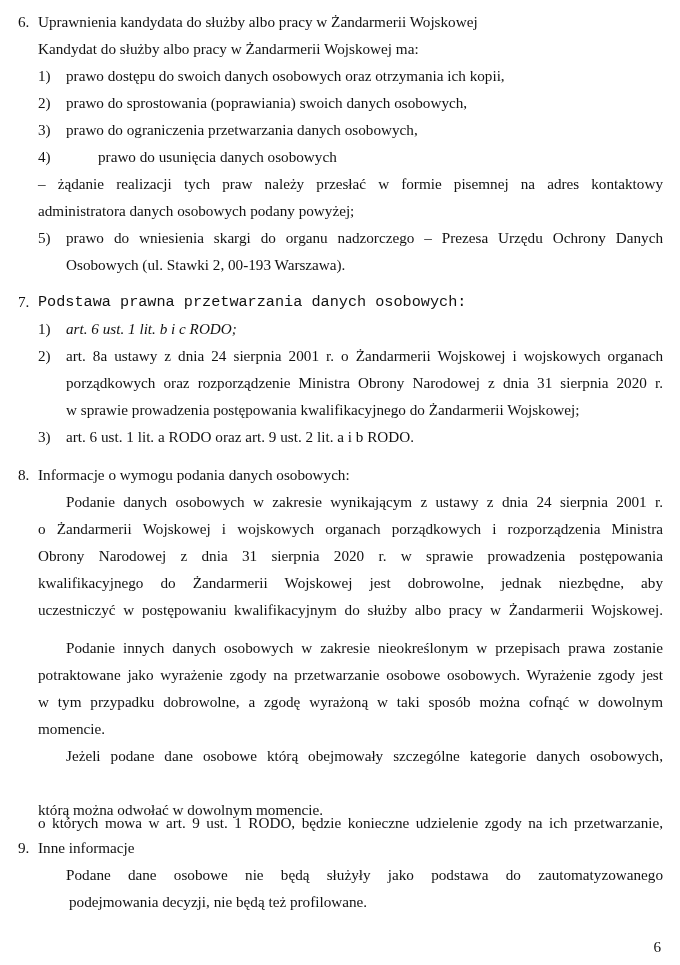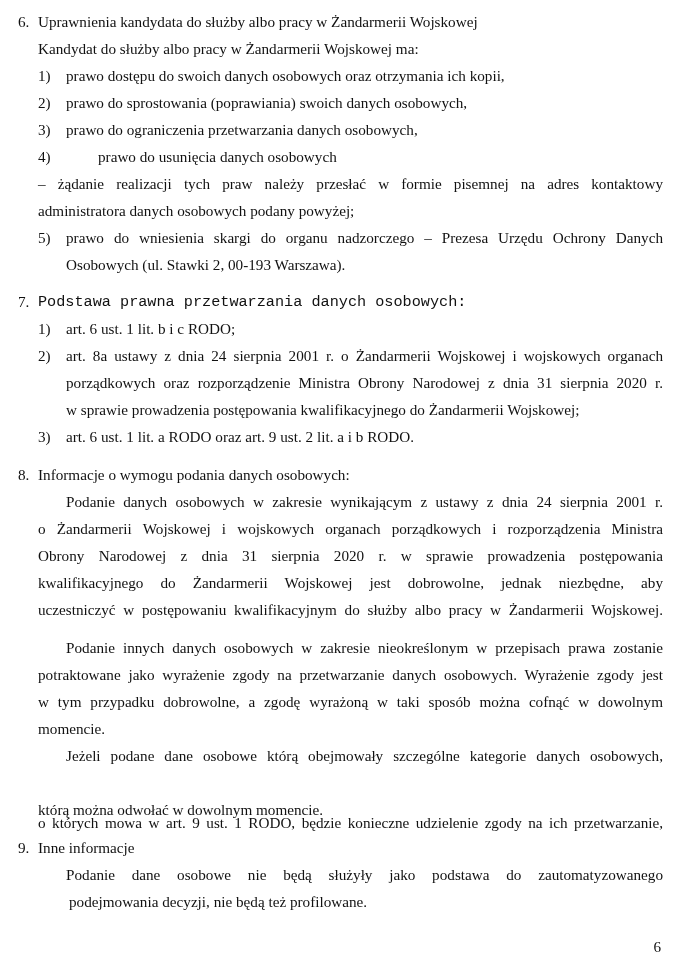--- a/index.html
+++ b/index.html
@@ -36,21 +36,21 @@
   <span class="num" style="left:38px;top:228px;">5)</span>
   <div class="just" style="left:66px;top:228px;width:597px;"><span class="t">prawo do wniesienia skargi do organu nadzorczego – Prezesa Urzędu Ochrony Danych</span></div>
   <span class="line" style="left:66px;top:255px;">Osobowych (ul. Stawki 2, 00-193 Warszawa).</span>
 </div>
 
 <div>
   <span class="num" style="left:18px;top:292px;">7.</span>
   <span class="line" style="left:38px;top:292px;font-family:Liberation Mono, monospace;">Podstawa prawna przetwarzania danych osobowych:</span>
 
   <span class="num" style="left:38px;top:319px;">1)</span>
-  <span class="line" style="left:66px;top:319px;">art. 6 ust. 1 lit. b i c RODO;</span>
+  <span class="line" style="left:66px;top:319px;font-style:italic;">art. 6 ust. 1 lit. b i c RODO;</span>
 
   <span class="num" style="left:38px;top:346px;">2)</span>
   <div class="just" style="left:66px;top:346px;width:597px;"><span class="t">art. 8a ustawy z dnia 24 sierpnia 2001 r. o Żandarmerii Wojskowej i wojskowych organach</span></div>
   <div class="just" style="left:66px;top:373px;width:597px;"><span class="t">porządkowych oraz rozporządzenie Ministra Obrony Narodowej z dnia 31 sierpnia 2020 r.</span></div>
   <span class="line" style="left:66px;top:400px;">w sprawie prowadzenia postępowania kwalifikacyjnego do Żandarmerii Wojskowej;</span>
 
   <span class="num" style="left:38px;top:427px;">3)</span>
   <span class="line" style="left:66px;top:427px;">art. 6 ust. 1 lit. a RODO oraz art. 9 ust. 2 lit. a i b RODO.</span>
 </div>
 
@@ -58,29 +58,29 @@
   <span class="num" style="left:18px;top:465px;">8.</span>
   <span class="line" style="left:38px;top:465px;">Informacje o wymogu podania danych osobowych:</span>
 
   <div class="just" style="left:66px;top:492px;width:597px;"><span class="t">Podanie danych osobowych w zakresie wynikającym z ustawy z dnia 24 sierpnia 2001 r.</span></div>
   <div class="just" style="left:38px;top:519px;width:625px;"><span class="t">o Żandarmerii Wojskowej i wojskowych organach porządkowych i rozporządzenia Ministra</span></div>
   <div class="just" style="left:38px;top:546px;width:625px;"><span class="t">Obrony Narodowej z dnia 31 sierpnia 2020 r. w sprawie prowadzenia postępowania</span></div>
   <div class="just" style="left:38px;top:573px;width:625px;"><span class="t">kwalifikacyjnego do Żandarmerii Wojskowej jest dobrowolne, jednak niezbędne, aby</span></div>
   <div class="just" style="left:38px;top:600px;width:625px;"><span class="t">uczestniczyć w postępowaniu kwalifikacyjnym do służby albo pracy w Żandarmerii Wojskowej.</span></div>
 
   <div class="just" style="left:66px;top:638px;width:597px;"><span class="t">Podanie innych danych osobowych w zakresie nieokreślonym w przepisach prawa zostanie</span></div>
-  <div class="just" style="left:38px;top:665px;width:625px;"><span class="t">potraktowane jako wyrażenie zgody na przetwarzanie danych osobowych. Wyrażenie zgody jest</span></div>
+  <div class="just" style="left:38px;top:665px;width:625px;"><span class="t">potraktowane jako wyrażenie zgody na przetwarzanie osobowe osobowych. Wyrażenie zgody jest</span></div>
   <div class="just" style="left:38px;top:692px;width:625px;"><span class="t">w tym przypadku dobrowolne, a zgodę wyrażoną w taki sposób można cofnąć w dowolnym</span></div>
   <span class="line" style="left:38px;top:719px;">momencie.</span>
 
   <div class="just" style="left:66px;top:746px;width:597px;"><span class="t">Jeżeli podane dane osobowe którą obejmowały szczególne kategorie danych osobowych,</span></div>
   <div class="just" style="left:38px;top:773px;width:625px;margin-top:40px;"><span class="t">o których mowa w art. 9 ust. 1 RODO, będzie konieczne udzielenie zgody na ich przetwarzanie,</span></div>
   <span class="line" style="left:38px;top:800px;">którą można odwołać w dowolnym momencie.</span>
 </div>
 
 <div>
   <span class="num" style="left:18px;top:838px;">9.</span>
   <span class="line" style="left:38px;top:838px;">Inne informacje</span>
-  <div class="just" style="left:66px;top:865px;width:597px;"><span class="t">Podanie dane osobowe nie będą służyły jako podstawa do zautomatyzowanego</span></div>
+  <div class="just" style="left:66px;top:865px;width:597px;"><span class="t">Podane dane osobowe nie będą służyły jako podstawa do zautomatyzowanego</span></div>
   <span class="line" style="left:38px;top:892px;margin-left:31px;">podejmowania decyzji, nie będą też profilowane.</span>
 </div>
 
 <span class="pagenum">6</span>
 
 </body></html>

